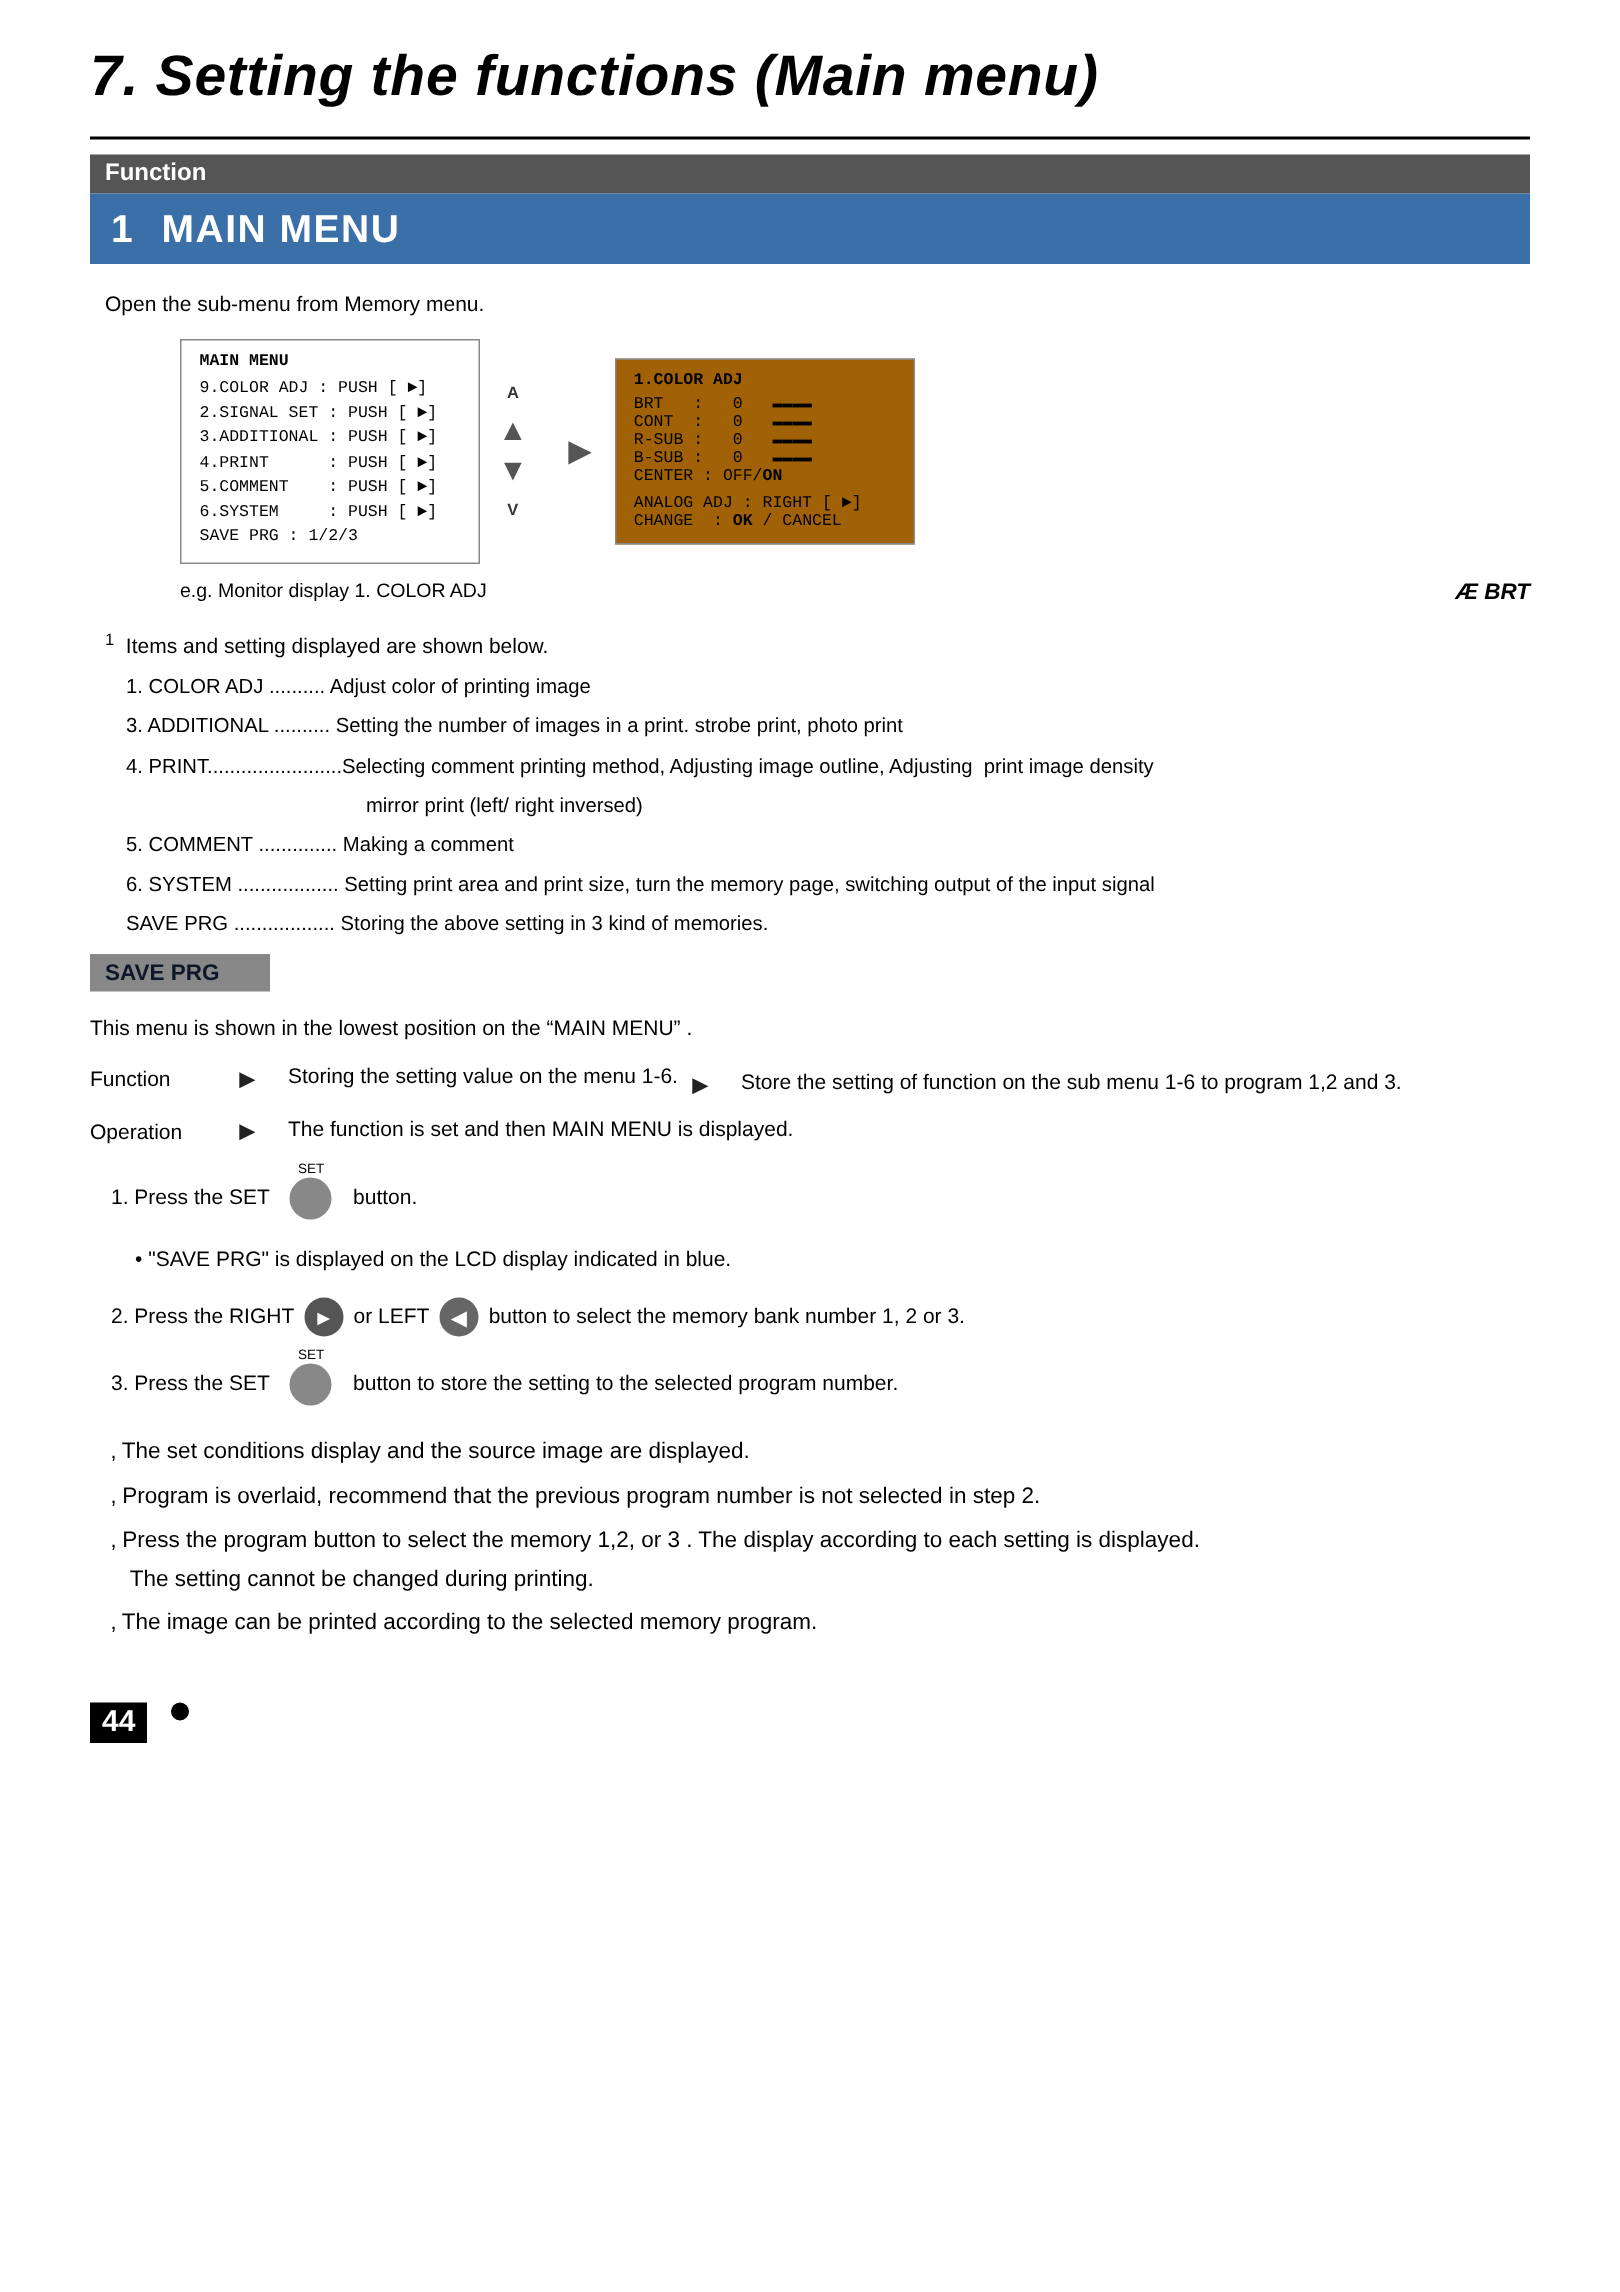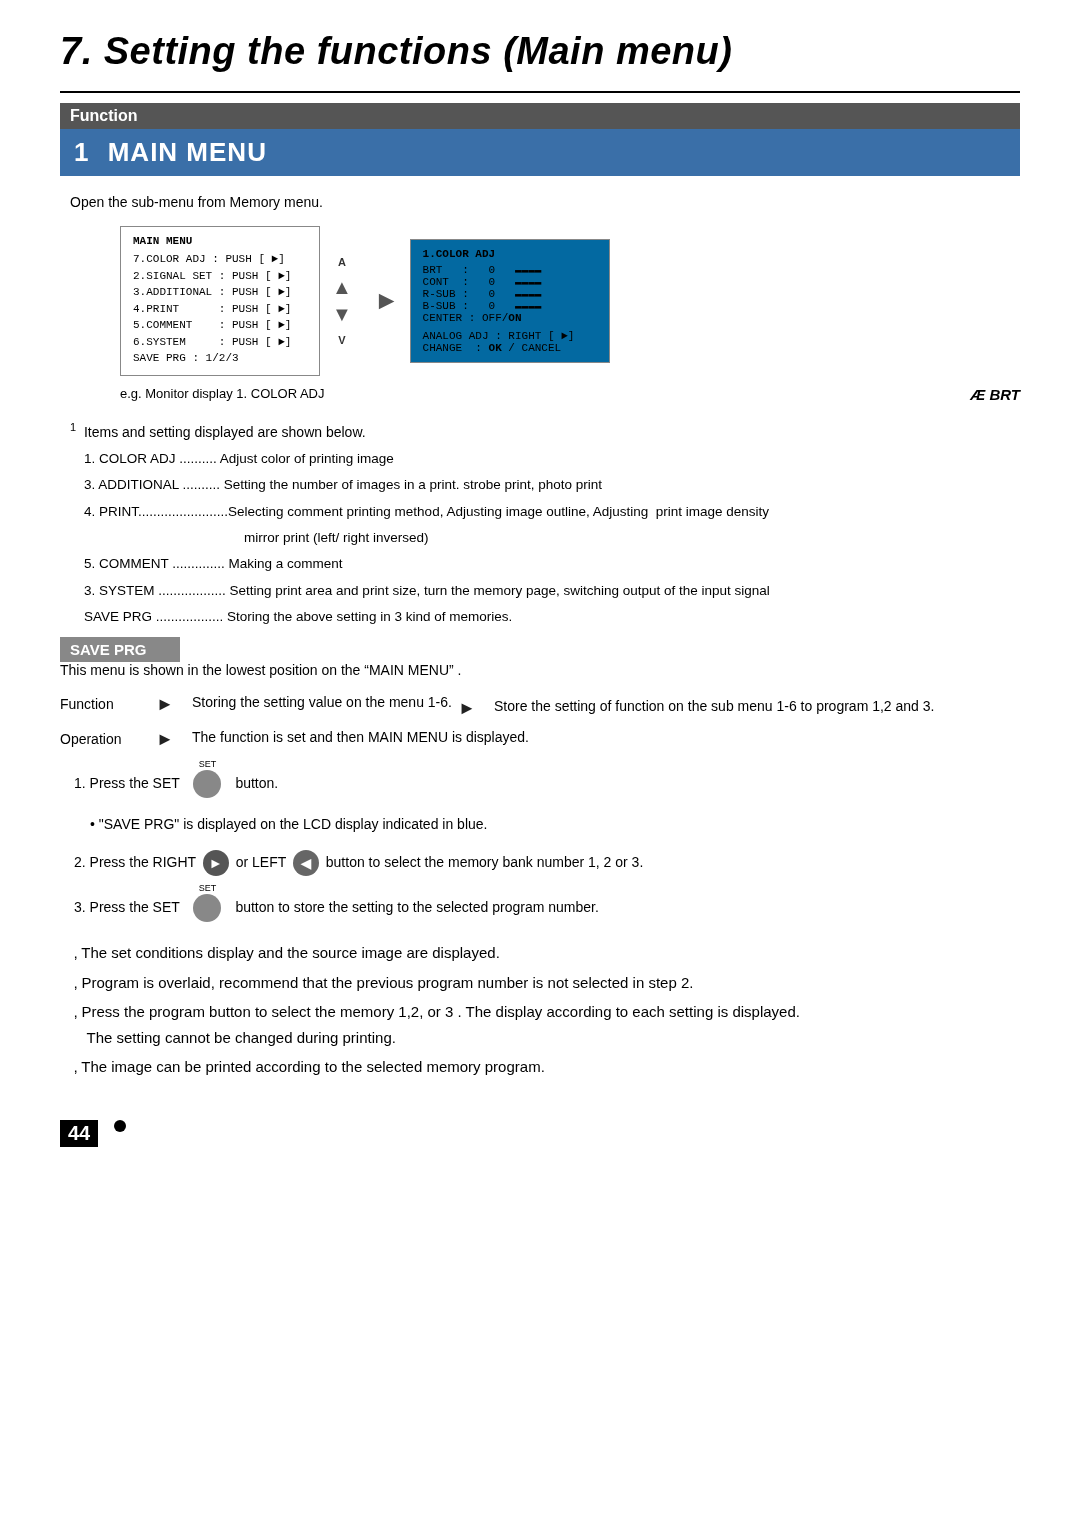--- a/index.html
+++ b/index.html
@@ -90,21 +90,21 @@
       align-items: center;
       margin: 0 12px;
       gap: 4px;
     }
 
     .sub-menu-box {
       border: 1.5px solid #888;
       padding: 8px 12px;
       font-size: 11px;
       font-family: 'Courier New', monospace;
-      background: #0369a1;
+      background: #a16207;
       min-width: 200px;
     }
 
     .diagram-caption {
       display: flex;
       gap: 80px;
       margin-left: 60px;
       margin-bottom: 18px;
       font-size: 13px;
       justify-content: space-between;
@@ -133,24 +133,25 @@
       line-height: 1.8;
       margin-left: 14px;
     }
 
     .items-list .item-line {
       margin-bottom: 2px;
     }
 
     .save-prg-bar {
       background: #888;
-      color: #ffffff;
+      color: #0f172a;
       font-size: 15px;
       font-weight: bold;
       padding: 4px 10px;
+      margin-bottom: 16px;
       display: inline-block;
       min-width: 120px;
     }
 
     .save-prg-section {
       margin-bottom: 20px;
     }
 
     .save-prg-desc {
       font-size: 14px;
@@ -248,21 +249,21 @@
 <div class="main-menu-bar">
   <span class="num">1</span>
   <span>MAIN MENU</span>
 </div>
 
 <div class="open-sub-menu-text">Open the sub-menu from Memory menu.</div>
 
 <div class="menu-diagram-container">
   <div class="menu-box">
     <div class="menu-title">MAIN MENU</div>
-    <div class="menu-item">7.COLOR ADJ  : PUSH [ ►]</div>
+    <div class="menu-item">9.COLOR ADJ  : PUSH [ ►]</div>
     <div class="menu-item">2.SIGNAL SET : PUSH [ ►]</div>
     <div class="menu-item">3.ADDITIONAL : PUSH [ ►]</div>
     <div class="menu-item">4.PRINT&nbsp;&nbsp;&nbsp;&nbsp;&nbsp; : PUSH [ ►]</div>
     <div class="menu-item">5.COMMENT&nbsp;&nbsp;&nbsp; : PUSH [ ►]</div>
     <div class="menu-item">6.SYSTEM&nbsp;&nbsp;&nbsp;&nbsp; : PUSH [ ►]</div>
     <div class="menu-item">SAVE PRG : 1/2/3</div>
   </div>
 
   <div class="arrow-col">
     <div style="font-size:11px; font-weight:bold; color:#333; margin-bottom:4px;">A</div>
@@ -294,21 +295,21 @@
   <div class="items-intro">
     <sup class="num-indicator">1</sup>
     &nbsp;<span>Items and setting displayed are shown below.</span>
   </div>
   <div class="items-list">
     <div class="item-line">1. COLOR  ADJ .......... Adjust color of printing image</div>
     <div class="item-line">3. ADDITIONAL .......... Setting the number of images in a print. strobe print, photo print</div>
     <div class="item-line">4. PRINT........................Selecting comment printing method, Adjusting image outline, Adjusting &nbsp;print image density</div>
     <div class="item-line" style="padding-left:160px;">mirror print (left/ right inversed)</div>
     <div class="item-line">5. COMMENT .............. Making a comment</div>
-    <div class="item-line">3. SYSTEM .................. Setting print area and print size, turn the memory page, switching output of the input signal</div>
+    <div class="item-line">6. SYSTEM .................. Setting print area and print size, turn the memory page, switching output of the input signal</div>
     <div class="item-line">SAVE PRG .................. Storing the above setting in 3 kind of memories.</div>
   </div>
 </div>
 
 <div class="save-prg-section">
   <div class="save-prg-bar">SAVE  PRG</div>
 
   <br>
   <div class="save-prg-desc" style="margin-bottom:16px;">This menu is shown in the lowest position on the “MAIN  MENU” .</div>
 

